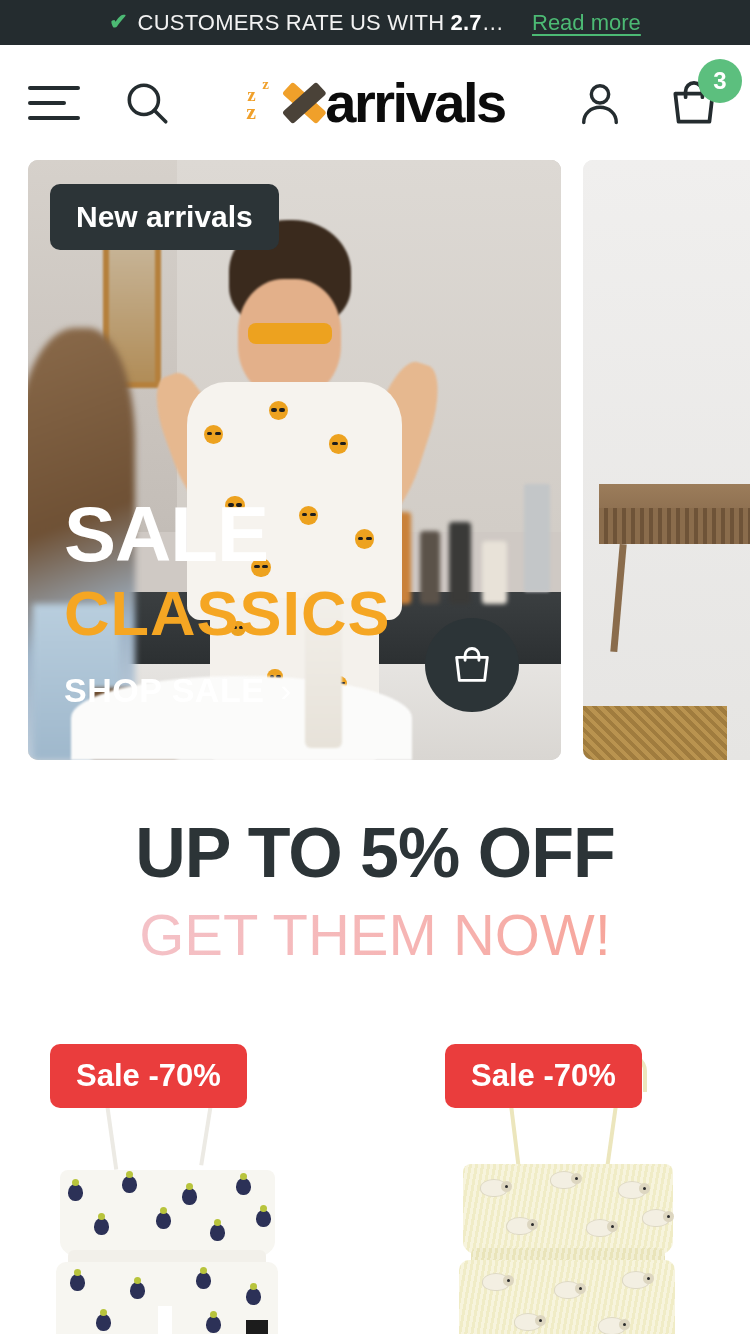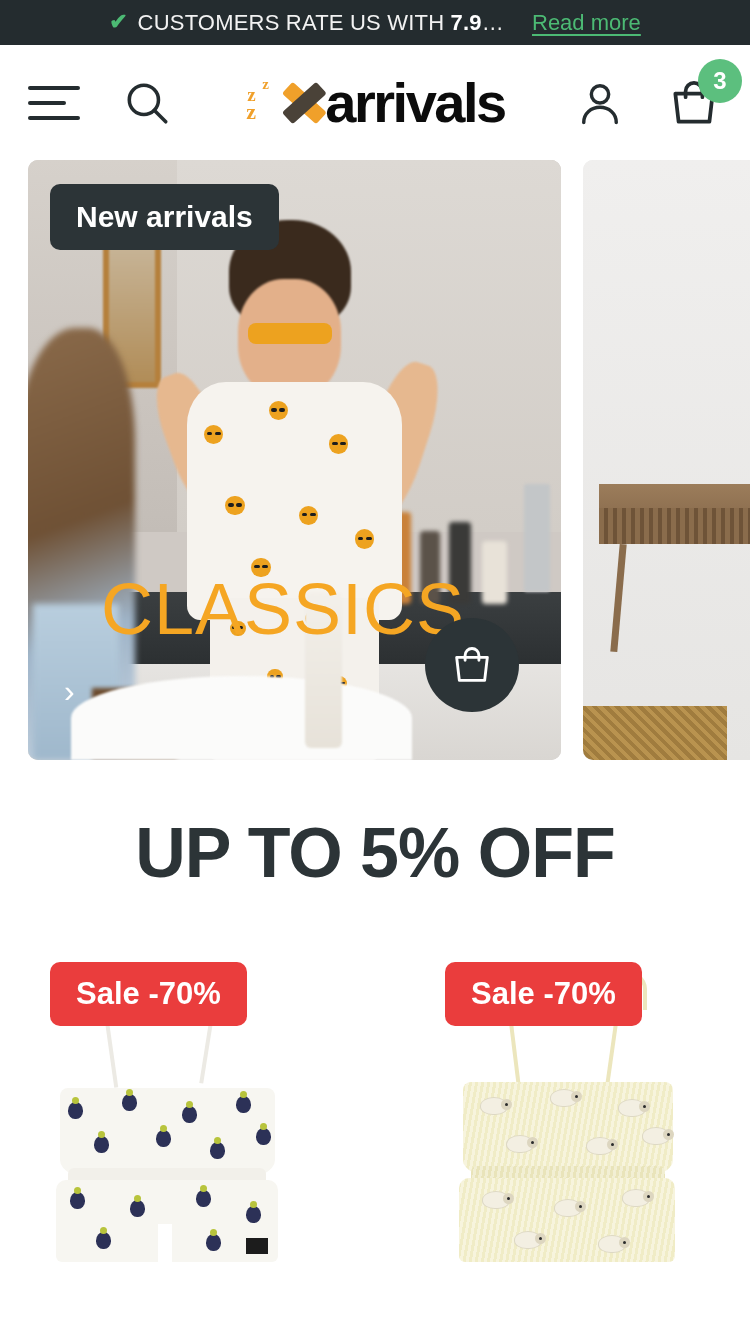--- a/index.html
+++ b/index.html
@@ -160,22 +160,22 @@
     position:absolute; left:22px; top:24px;
     background:#2c3437; color:#fff;
     font-size:30px; font-weight:700;
     padding:16px 26px; border-radius:10px;
   }
   .hero-copy{ position:absolute; left:36px; bottom:50px; }
   .hero-sale{
     font-size:78px; font-weight:700; color:#fff; letter-spacing:-1px; line-height:1;
   }
   .hero-classics{
-    font-size:72px; font-weight:400; color:#f5a623; letter-spacing:1px;
-    line-height:1.15; margin-top:4px;margin-left:37px;
+    font-size:63px; font-weight:700; color:#f5a623; letter-spacing:1px;
+    line-height:1.15; margin-top:4px;
   }
   .hero-cta{
     margin-top:22px; display:flex; align-items:center; gap:16px;
     font-size:34px; font-weight:700; color:#fff; letter-spacing:.5px;
   }
   .hero-cta .arw{ font-size:32px; font-weight:400; }
   .hero-fab{
     position:absolute; right:42px; bottom:48px;
     width:94px; height:94px; border-radius:50%;
     background:#2c3437; display:flex; align-items:center; justify-content:center;
@@ -244,21 +244,21 @@
   .sheep::after{ content:""; position:absolute; right:-1px; top:5px;
     width:3px; height:3px; background:#2b2b2b; border-radius:50%; }
 
   .clip{ overflow:hidden; }
 </style>
 </head>
 <body>
 
 <div class="announce">
   <span class="chk">✔</span>
-  <span class="txt"><span>CUSTOMERS RATE US WITH </span><b>7.9</b><span>…</span></span>
+  <span class="txt"><span>CUSTOMERS RATE US WITH </span><b>2.7</b><span>…</span></span>
   <a class="readmore" href="#">Read more</a>
 </div>
 
 <div class="header">
   <div class="hdr-left">
     <div class="burger">
       <span></span>
       <span></span>
       <span></span>
     </div>
@@ -340,22 +340,24 @@
             <span class="sun" style="left:16%;top:70%"></span>
           </div>
         </div>
         <div class="s-table"></div>
           <div class="s-bottle"></div>
       </div>
 
       <div class="new-badge">New arrivals</div>
 
       <div class="hero-copy">
+        <div class="hero-sale">SALE</div>
         <div class="hero-classics">CLASSICS</div>
         <div class="hero-cta">
+          <span>SHOP SALE</span>
           <span class="arw">›</span>
         </div>
       </div>
 
       <div class="hero-fab">
         <svg width="46" height="46" viewBox="0 0 24 24" fill="none" stroke="#ffffff" stroke-width="1.5">
           <path d="M4 8h16l-1.4 12H5.4L4 8z" stroke-linejoin="round"></path>
           <path d="M8.4 9.5V7a3.6 3.6 0 0 1 7.2 0v2.5" stroke-linecap="round"></path>
         </svg>
       </div>
@@ -370,20 +372,21 @@
         <div class="leg1"></div>
         <div class="rug"></div>
       </div>
     </div>
 
   </div>
 </div>
 
 <div class="promo">
   <div class="promo-1">UP TO 5% OFF</div>
+  <div class="promo-2">GET THEM NOW!</div>
 </div>
 
 <div class="products">
 
   <div class="pcard">
     <span class="sale-badge">Sale -70%</span>
     <div class="pimg romper">
       <span class="r-strap r1-s1"></span>
         <span class="r-strap r1-s2"></span>
       <span class="r1-hook"></span>

